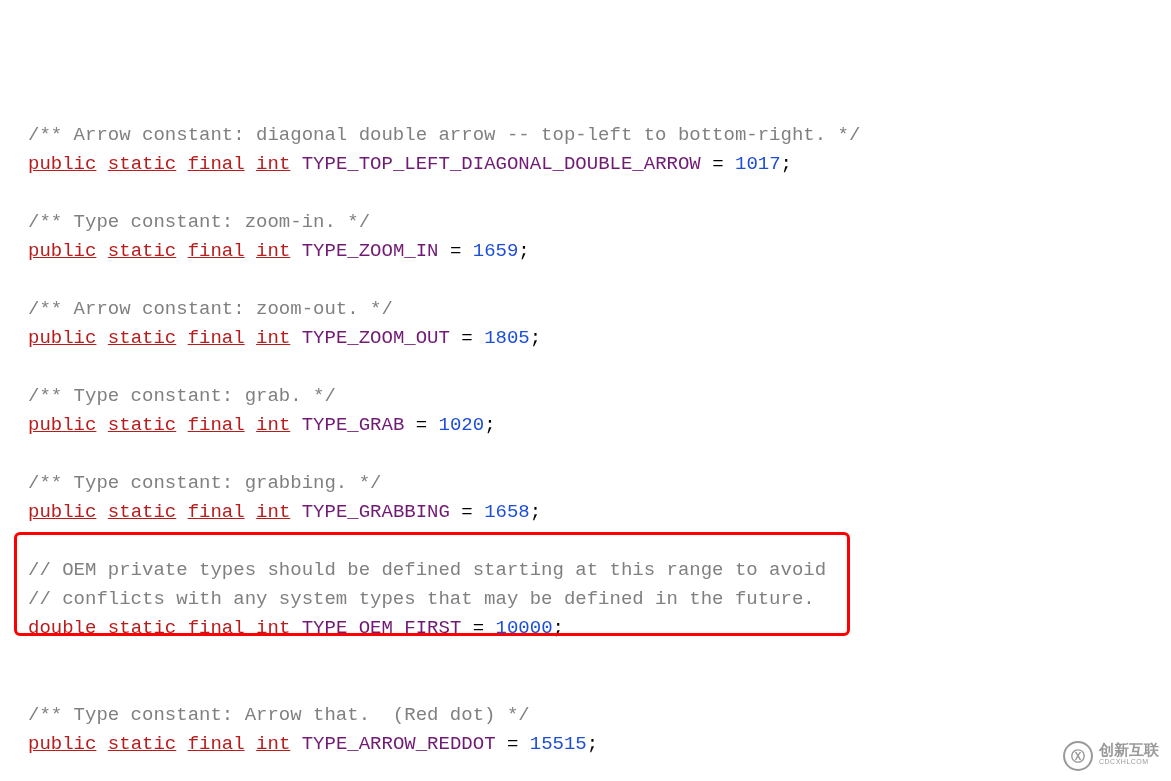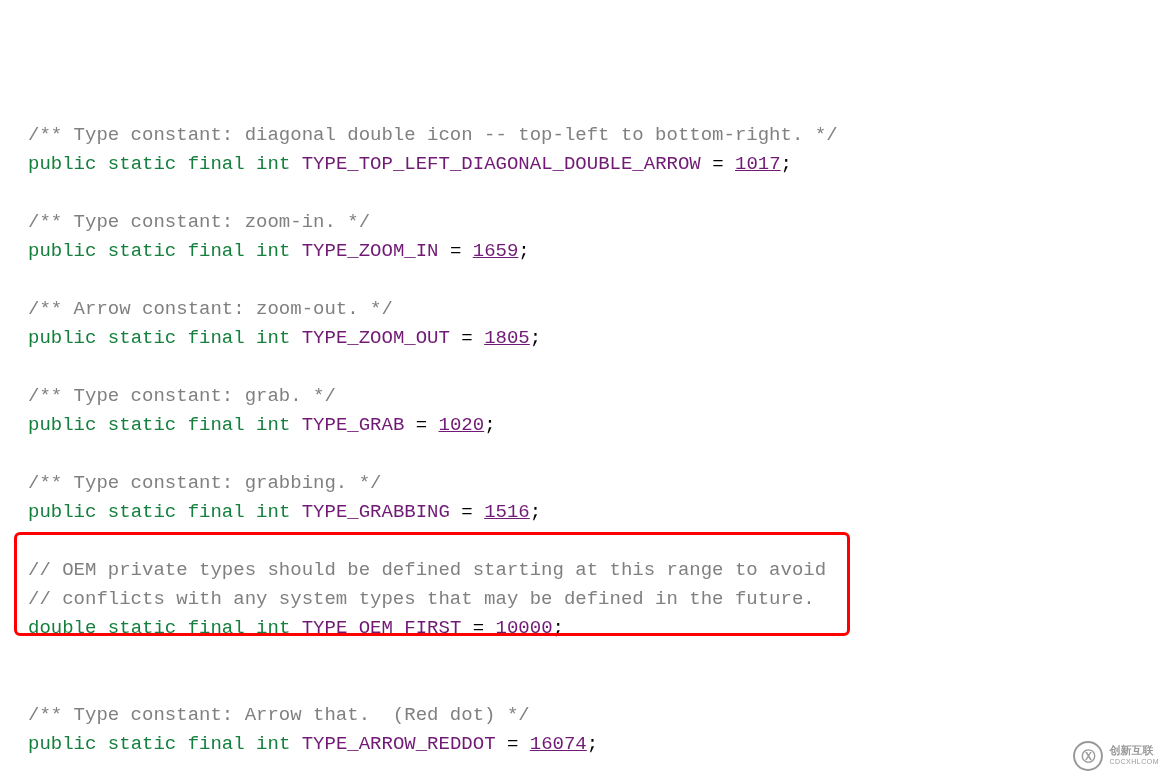--- a/index.html
+++ b/index.html
@@ -13,23 +13,23 @@
     width: 1171px;
     height: 781px;
     box-sizing: border-box;
     position: relative;
     white-space: pre;
   }
   .code-block {
     padding-left: 28px;
   }
   .c-comment { color: #808080; } 
-  .c-keyword { color: #15803d; } 
+  .c-keyword { color: #b91c1c; text-decoration: underline; } 
   .c-ident   { color: #701a75; } 
-  .c-number  { color: #701a75; text-decoration: underline; } 
+  .c-number  { color: #1d4ed8; } 
   .c-black   { color: #000000; }
   .highlight-box {
     position: absolute;
     left: 14px;
     top: 532px;
     width: 836px;
     height: 104px;
     border: 3px solid #ff0000;
     border-radius: 6px;
     box-sizing: border-box;
@@ -57,50 +57,50 @@
     color: #888;
     font-family: Arial, sans-serif;
   }
   .watermark .wm-text {
     font-family: "Microsoft YaHei", Arial, sans-serif;
     font-size: 14px;
     color: #888;
     line-height: 12px;
     white-space: normal;
   }
-  .watermark .wm-main { font-size: 11px; font-weight: bold; }
+  .watermark .wm-main { font-size: 15px; font-weight: bold; }
   .watermark .wm-sub { font-size: 7px; letter-spacing: 0.5px; }
 </style>
 </head>
 <body>
 
 
 
-<div class="code-block"><span class="c-comment">/** Type constant: diagonal double icon -- top-left to bottom-right. */</span>
+<div class="code-block"><span class="c-comment">/** Arrow constant: diagonal double arrow -- top-left to bottom-right. */</span>
 <span class="c-keyword">public</span> <span class="c-keyword">static</span> <span class="c-keyword">final</span> <span class="c-keyword">int</span> <span class="c-ident">TYPE_TOP_LEFT_DIAGONAL_DOUBLE_ARROW</span><span class="c-black"> = </span><span class="c-number">1017</span><span class="c-black">;</span>
 
 <span class="c-comment">/** Type constant: zoom-in. */</span>
 <span class="c-keyword">public</span> <span class="c-keyword">static</span> <span class="c-keyword">final</span> <span class="c-keyword">int</span> <span class="c-ident">TYPE_ZOOM_IN</span><span class="c-black"> = </span><span class="c-number">1659</span><span class="c-black">;</span>
 
 <span class="c-comment">/** Arrow constant: zoom-out. */</span>
 <span class="c-keyword">public</span> <span class="c-keyword">static</span> <span class="c-keyword">final</span> <span class="c-keyword">int</span> <span class="c-ident">TYPE_ZOOM_OUT</span><span class="c-black"> = </span><span class="c-number">1805</span><span class="c-black">;</span>
 
 <span class="c-comment">/** Type constant: grab. */</span>
 <span class="c-keyword">public</span> <span class="c-keyword">static</span> <span class="c-keyword">final</span> <span class="c-keyword">int</span> <span class="c-ident">TYPE_GRAB</span><span class="c-black"> = </span><span class="c-number">1020</span><span class="c-black">;</span>
 
 <span class="c-comment">/** Type constant: grabbing. */</span>
-<span class="c-keyword">public</span> <span class="c-keyword">static</span> <span class="c-keyword">final</span> <span class="c-keyword">int</span> <span class="c-ident">TYPE_GRABBING</span><span class="c-black"> = </span><span class="c-number">1516</span><span class="c-black">;</span>
+<span class="c-keyword">public</span> <span class="c-keyword">static</span> <span class="c-keyword">final</span> <span class="c-keyword">int</span> <span class="c-ident">TYPE_GRABBING</span><span class="c-black"> = </span><span class="c-number">1658</span><span class="c-black">;</span>
 
 <span class="c-comment">// OEM private types should be defined starting at this range to avoid</span>
 <span class="c-comment">// conflicts with any system types that may be defined in the future.</span>
 <span class="c-keyword">double</span> <span class="c-keyword">static</span> <span class="c-keyword">final</span> <span class="c-keyword">int</span> <span class="c-ident">TYPE_OEM_FIRST</span><span class="c-black"> = </span><span class="c-number">10000</span><span class="c-black">;</span>
 
 
 <span class="c-comment">/** Type constant: Arrow that.  (Red dot) */</span>
-<span class="c-keyword">public</span> <span class="c-keyword">static</span> <span class="c-keyword">final</span> <span class="c-keyword">int</span> <span class="c-ident">TYPE_ARROW_REDDOT</span><span class="c-black"> = </span><span class="c-number">16074</span><span class="c-black">;</span>
+<span class="c-keyword">public</span> <span class="c-keyword">static</span> <span class="c-keyword">final</span> <span class="c-keyword">int</span> <span class="c-ident">TYPE_ARROW_REDDOT</span><span class="c-black"> = </span><span class="c-number">15515</span><span class="c-black">;</span>
 
 
 
     
 
      </div>
 
 <div class="highlight-box"></div>
 
 <div class="watermark">

